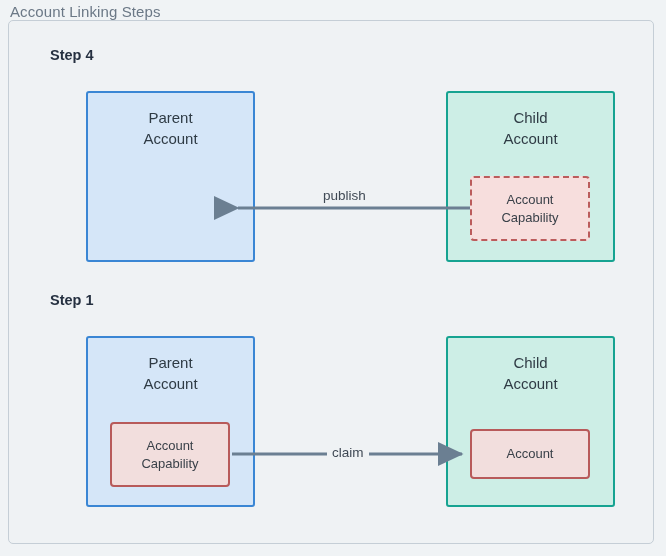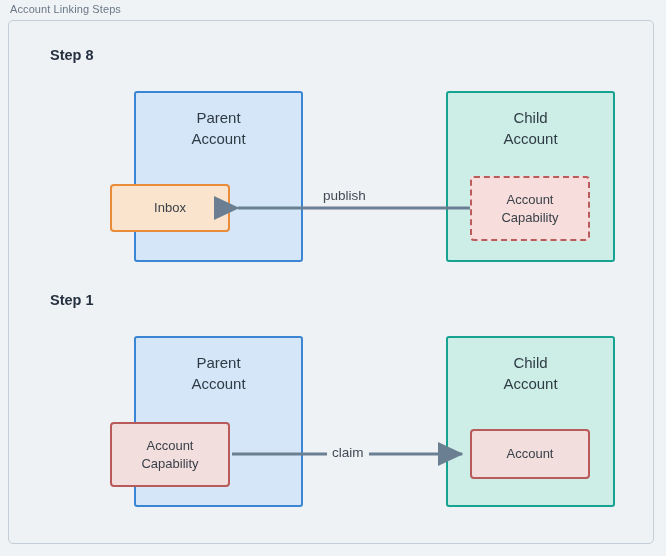--- a/index.html
+++ b/index.html
@@ -18,21 +18,21 @@
     width: 666px;
     height: 556px;
     overflow: hidden;
     background: #f0f3f5;
   }
   
   .frame-title {
     position: absolute;
     left: 10px;
     top: 3px;
-    font-size: 11px;
+    font-size: 15px;
     color: #6b7886;
     letter-spacing: 0.1px;
     white-space: nowrap;
   }
   .frame {
     position: absolute;
     left: 8px;
     top: 20px;
     width: 646px;
     height: 524px;
@@ -54,21 +54,20 @@
 
   
   .account-box {
     position: absolute;
     box-sizing: border-box;
     border-radius: 3px;
   }
   .account-box.parent {
     background: #d5e6f8;
     border: 2px solid #3a86d4;
-    margin-left: 48px;
   }
   .account-box.child {
     background: #cdeee6;
     border: 2px solid #16a391;
   }
   .account-title {
     position: absolute;
     left: 0;
     right: 0;
     top: 14px;
@@ -140,27 +139,26 @@
 </style>
 </head>
 <body>
 
 <div class="page">
 
   <div class="frame-title">Account Linking Steps</div>
 
   <div class="frame"></div>
 
-  <div class="step-label" id="step1-label">Step 8</div>
+  <div class="step-label" id="step1-label">Step 4</div>
 
   <div class="account-box parent" id="p1">
     <div class="account-title">Parent
 Account</div>
   </div>
-  <div class="inner-box inbox" id="inbox1">Inbox</div>
 
   <div class="account-box child" id="c1">
     <div class="account-title">Child
 Account</div>
   </div>
   <div class="inner-box capability-dashed" id="capability1">Account
 Capability</div>
 
   <div class="step-label" id="step2-label">Step 1</div>
 

